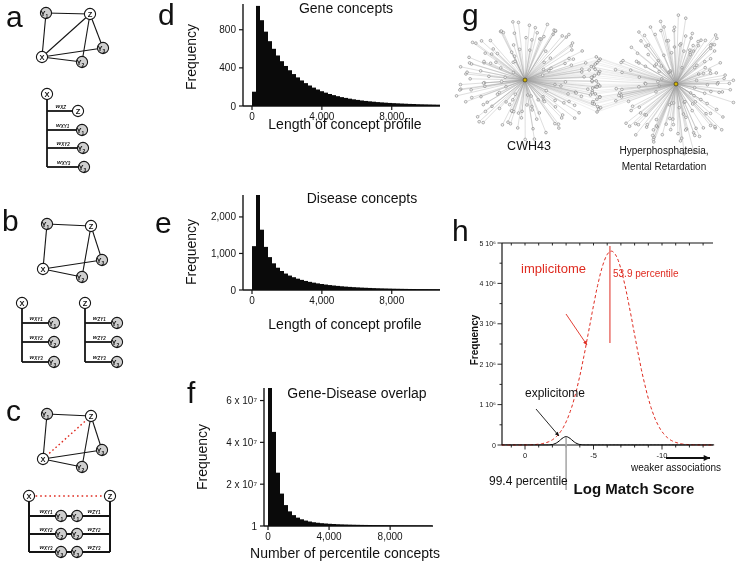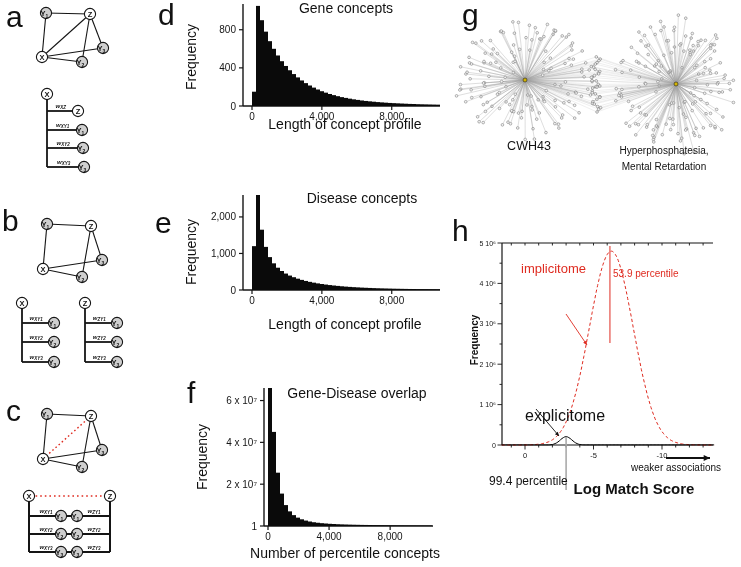--- a/index.html
+++ b/index.html
@@ -1197,18 +1197,18 @@
   <div class="lbl t14 ctr" style="left:345px;top:545px;">Number of percentile concepts</div>
 
   <div class="lbl t12 ctr" style="left:529px;top:139px;">CWH43</div>
   <div class="lbl g-right ctr" style="left:664px;top:143px;">
     <span>Hyperphosphatesia,</span><br>
     <span>Mental Retardation</span>
   </div>
 
   <div class="lbl red" style="left:521px;top:261px;font-size:13px;">implicitome</div>
   <div class="lbl red" style="left:613px;top:268px;font-size:10px;">53.9 percentile</div>
-  <div class="lbl" style="left:525px;top:407px;font-size:16px;">explicitome</div>
+  <div class="lbl" style="left:525px;top:386px;font-size:12px;">explicitome</div>
   <div class="lbl" style="left:489px;top:474px;font-size:12px;">99.4 percentile</div>
   <div class="lbl" style="left:631px;top:462px;font-size:10px;">weaker associations</div>
   <div class="lbl b ctr" style="left:634px;top:480px;font-size:15px;">Log Match Score</div>
   <div class="lbl b vert" style="left:474px;top:340px;font-size:10px;">Frequency</div>
 </div>
 
 </body></html>

